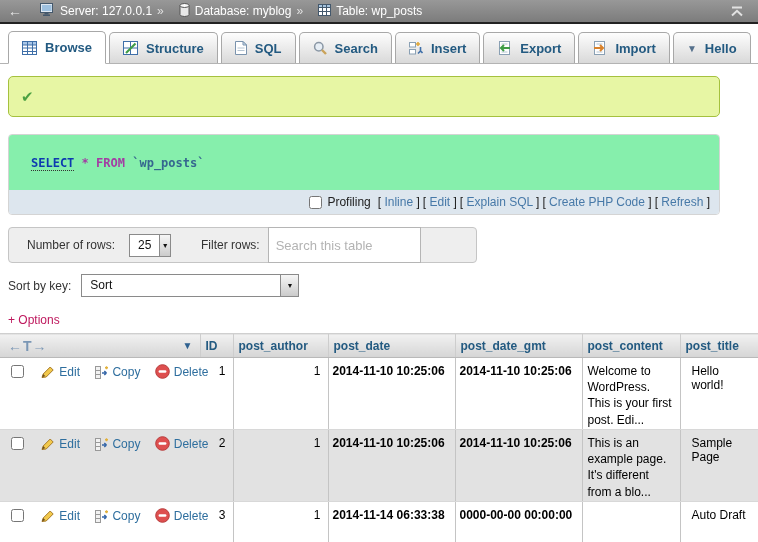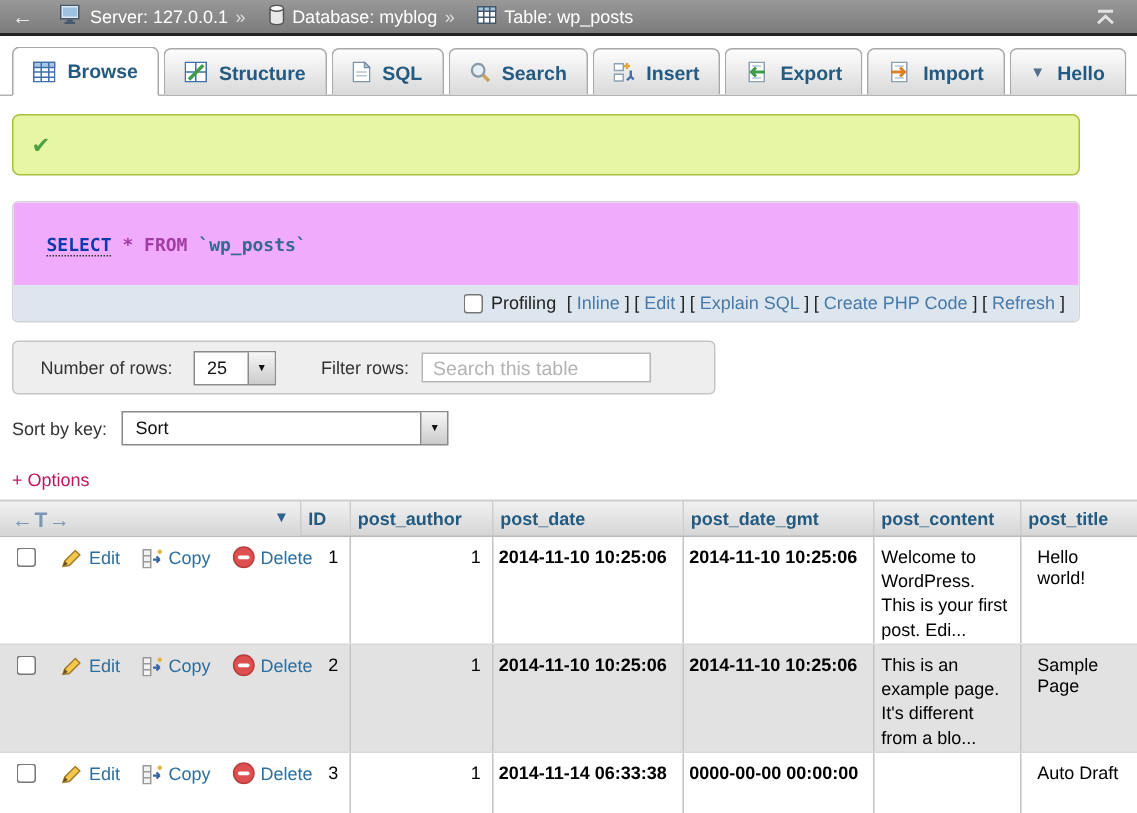--- a/index.html
+++ b/index.html
@@ -29,21 +29,21 @@
 
   
   .success { margin: 12px 38px 0 8px; height: 41px; background: #e7f6a4;
     border: 1px solid #a5c13e; border-radius: 5px; display: flex; align-items: center;
     padding-left: 12px; font-size: 12px; color: #111; gap: 9px; }
   .success .check { color: #4ba142; font-size: 15px; }
 
   
   .querybox { margin: 17px 38px 0 8px; border: 1px solid #d4d4d4; border-radius: 4px;
     overflow: hidden; }
-  .sqlarea { background: #f0abfc; padding: 21px 10px 20px 22px;
+  .sqlarea { background: #86efac; padding: 21px 10px 20px 22px;
     font-family: "DejaVu Sans Mono", monospace; font-size: 12px; color: #000; }
   .kw-select { color: #0d39b0; font-weight: bold; border-bottom: 1px dotted #333; }
   .op-star   { color: #a33ca3; font-weight: bold; }
   .kw-from   { color: #a33ca3; font-weight: bold; }
   .tbl-ref   { color: #35678f; font-weight: bold; }
   .querytools { background: #dde6ee; height: 24px; display: flex; align-items: center;
     justify-content: flex-end; padding-right: 9px; font-size: 12px; color: #222; }
   .querytools input { margin-right: 5px; }
   .profiling-label { margin-right: 4px; }
   .qitem { margin-left: 3px; white-space: pre; }
@@ -54,23 +54,23 @@
   
   .rowsbar { margin: 12px 0 0 8px; width: 469px; height: 36px; background: #eee;
     border: 1px solid #c5c5c5; border-radius: 4px; display: flex; align-items: center;
     padding-left: 18px; font-size: 12px; color: #333; }
   .fake-select { display: inline-flex; align-items: stretch; border: 1px solid #8a8a8a;
     background: #fff; height: 23px; cursor: pointer; }
   .fake-select .val { padding: 3px 8px 0 8px; font-size: 12px; color: #111; flex: 1; }
   .fake-select .btn { width: 18px; background: linear-gradient(#f6f6f6,#cbcbcb);
     border-left: 1px solid #8a8a8a; display: flex; align-items: center;
     justify-content: center; font-size: 7px; color: #111; }
-  .sel-rows { width: 55px; margin-left: 14px; }
+  .sel-rows { width: 42px; margin-left: 14px; }
   .filter-label { margin-left: 30px; }
-  .filter-input { margin-left: 8px; width: 153px; height: 20px; border: 1px solid #b5b5b5;
+  .filter-input { margin-left: 8px; width: 153px; height: 36px; border: 1px solid #b5b5b5;
     padding: 0 7px; font-size: 13px; color: #444; font-family: "Liberation Sans", sans-serif; }
   .filter-input::placeholder { color: #b3b3b3; }
 
   .sortbar { margin: 11px 0 0 8px; display: flex; align-items: center; font-size: 12px; color: #333; }
   .sel-sort { width: 218px; margin-left: 10px; }
 
   .options-link { margin: 16px 0 0 8px; font-size: 12px; color: #be185d; cursor: pointer; }
 
   
   table.grid { width: 758px; border-collapse: collapse; table-layout: fixed;

